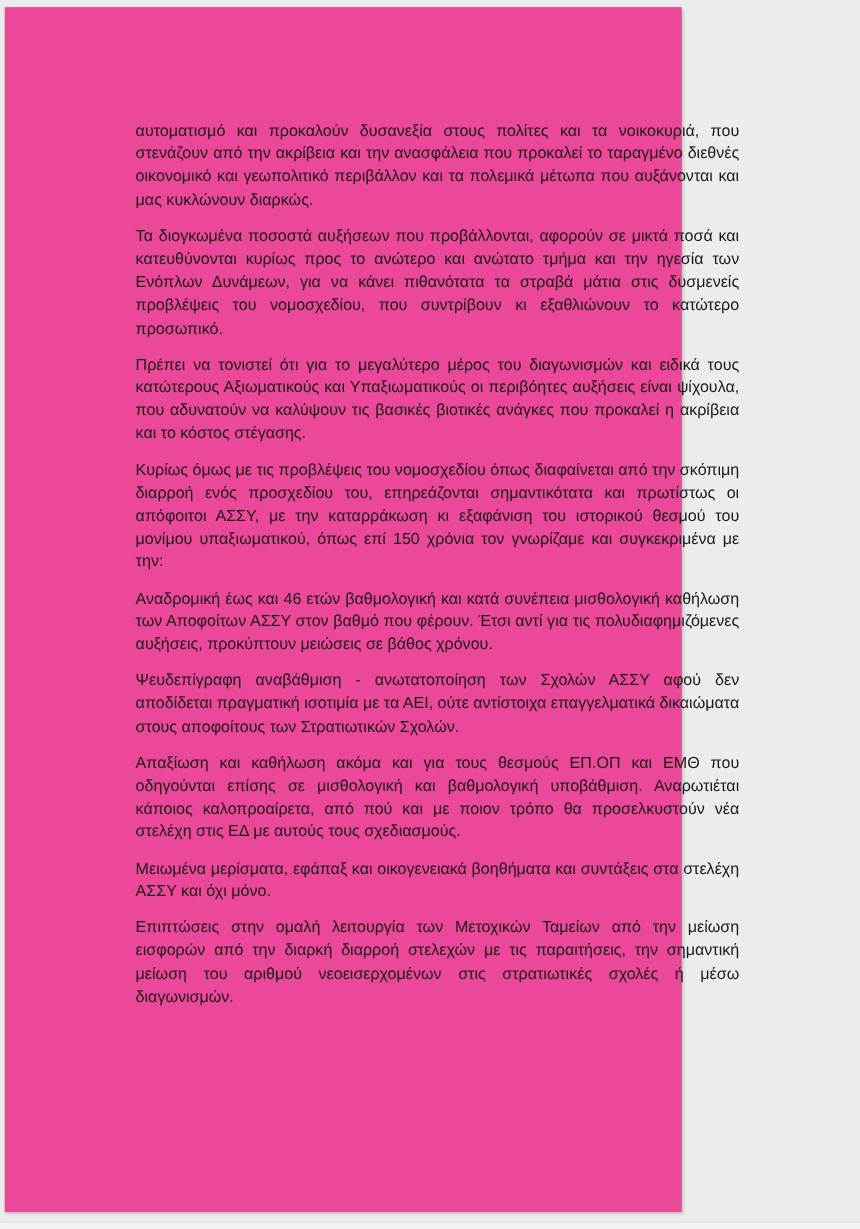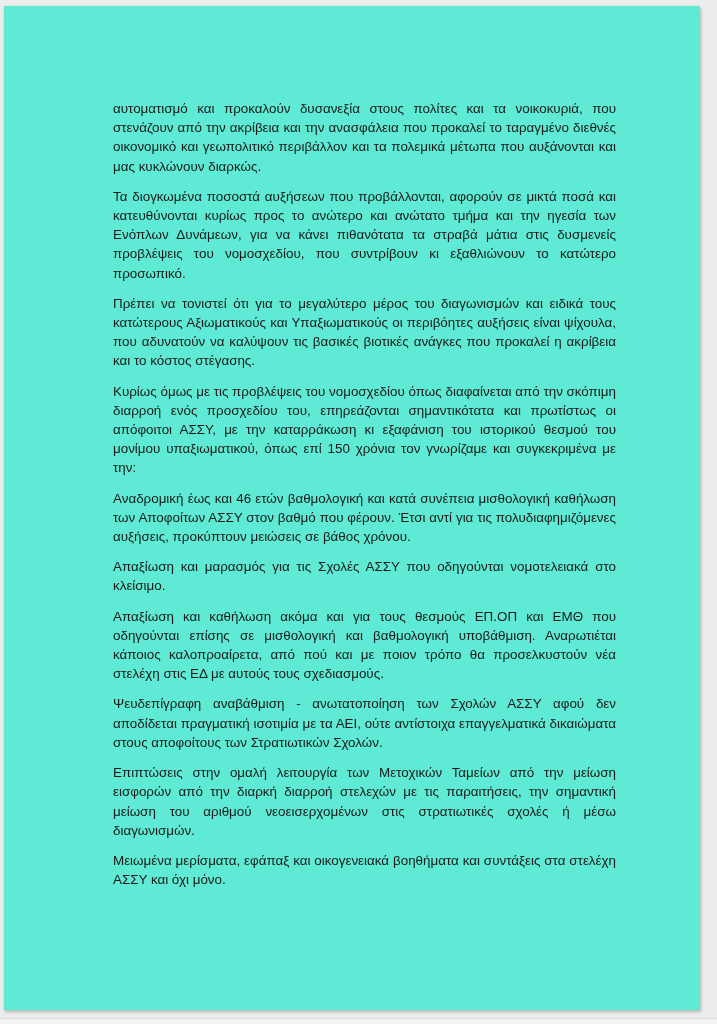--- a/index.html
+++ b/index.html
@@ -13,23 +13,23 @@
     .viewport {
       position: relative;
       width: 717px;
       height: 1024px;
       background: #ececec;
     }
     .page {
       position: absolute;
       left: 4px;
       top: 6px;
-      width: 696px;
+      width: 564px;
       height: 1004px;
-      background: #5eead4;
+      background: #ec4899;
       box-shadow: 1px 2px 3px rgba(0,0,0,0.22), 0 0 1px rgba(0,0,0,0.15);
     }
     .body-text {
       position: absolute;
       left: 109px;
       top: 93px;
       width: 503px;
       font-family: "Liberation Sans", sans-serif;
       font-size: 13.4px;
       line-height: 19.2px;
@@ -53,21 +53,20 @@
 <body>
 
 <div class="viewport">
   <div class="page">
     <div class="body-text">
       <p>αυτοματισμό και προκαλούν δυσανεξία στους πολίτες και τα νοικοκυριά, που στενάζουν από την ακρίβεια και την ανασφάλεια που προκαλεί το ταραγμένο διεθνές οικονομικό και γεωπολιτικό περιβάλλον και τα πολεμικά μέτωπα που αυξάνονται και μας κυκλώνουν διαρκώς.</p>
       <p>Τα διογκωμένα ποσοστά αυξήσεων που προβάλλονται, αφορούν σε μικτά ποσά και κατευθύνονται κυρίως προς το ανώτερο και ανώτατο τμήμα και την ηγεσία των Ενόπλων Δυνάμεων, για να κάνει πιθανότατα τα στραβά μάτια στις δυσμενείς προβλέψεις του νομοσχεδίου, που συντρίβουν κι εξαθλιώνουν το κατώτερο προσωπικό.</p>
       <p>Πρέπει να τονιστεί ότι για το μεγαλύτερο μέρος του διαγωνισμών και ειδικά τους κατώτερους Αξιωματικούς και Υπαξιωματικούς οι περιβόητες αυξήσεις είναι ψίχουλα, που αδυνατούν να καλύψουν τις βασικές βιοτικές ανάγκες που προκαλεί η ακρίβεια και το κόστος στέγασης.</p>
       <p>Κυρίως όμως με τις προβλέψεις του νομοσχεδίου όπως διαφαίνεται από την σκόπιμη διαρροή ενός προσχεδίου του, επηρεάζονται σημαντικότατα και πρωτίστως οι απόφοιτοι ΑΣΣΥ, με την καταρράκωση κι εξαφάνιση του ιστορικού θεσμού του μονίμου υπαξιωματικού, όπως επί 150 χρόνια τον γνωρίζαμε και συγκεκριμένα με την:</p>
       <p>Αναδρομική έως και 46 ετών βαθμολογική και κατά συνέπεια μισθολογική καθήλωση των Αποφοίτων ΑΣΣΥ στον βαθμό που φέρουν. Έτσι αντί για τις πολυδιαφημιζόμενες αυξήσεις, προκύπτουν μειώσεις σε βάθος χρόνου.</p>
-      <p>Απαξίωση και μαρασμός για τις Σχολές ΑΣΣΥ που οδηγούνται νομοτελειακά στο κλείσιμο.</p>
+      <p>Ψευδεπίγραφη αναβάθμιση - ανωτατοποίηση των Σχολών ΑΣΣΥ αφού δεν αποδίδεται πραγματική ισοτιμία με τα ΑΕΙ, ούτε αντίστοιχα επαγγελματικά δικαιώματα στους αποφοίτους των Στρατιωτικών Σχολών.</p>
       <p>Απαξίωση και καθήλωση ακόμα και για τους θεσμούς ΕΠ.ΟΠ και ΕΜΘ που οδηγούνται επίσης σε μισθολογική και βαθμολογική υποβάθμιση. Αναρωτιέται κάποιος καλοπροαίρετα, από πού και με ποιον τρόπο θα προσελκυστούν νέα στελέχη στις ΕΔ με αυτούς τους σχεδιασμούς.</p>
-      <p>Ψευδεπίγραφη αναβάθμιση - ανωτατοποίηση των Σχολών ΑΣΣΥ αφού δεν αποδίδεται πραγματική ισοτιμία με τα ΑΕΙ, ούτε αντίστοιχα επαγγελματικά δικαιώματα στους αποφοίτους των Στρατιωτικών Σχολών.</p>
+      <p>Μειωμένα μερίσματα, εφάπαξ και οικογενειακά βοηθήματα και συντάξεις στα στελέχη ΑΣΣΥ και όχι μόνο.</p>
       <p>Επιπτώσεις στην ομαλή λειτουργία των Μετοχικών Ταμείων από την μείωση εισφορών από την διαρκή διαρροή στελεχών με τις παραιτήσεις, την σημαντική μείωση του αριθμού νεοεισερχομένων στις στρατιωτικές σχολές ή μέσω διαγωνισμών.</p>
-      <p>Μειωμένα μερίσματα, εφάπαξ και οικογενειακά βοηθήματα και συντάξεις στα στελέχη ΑΣΣΥ και όχι μόνο.</p>
     </div>
   </div>
   <div class="bottom-strip"></div>
 </div>
 
 </body></html>

